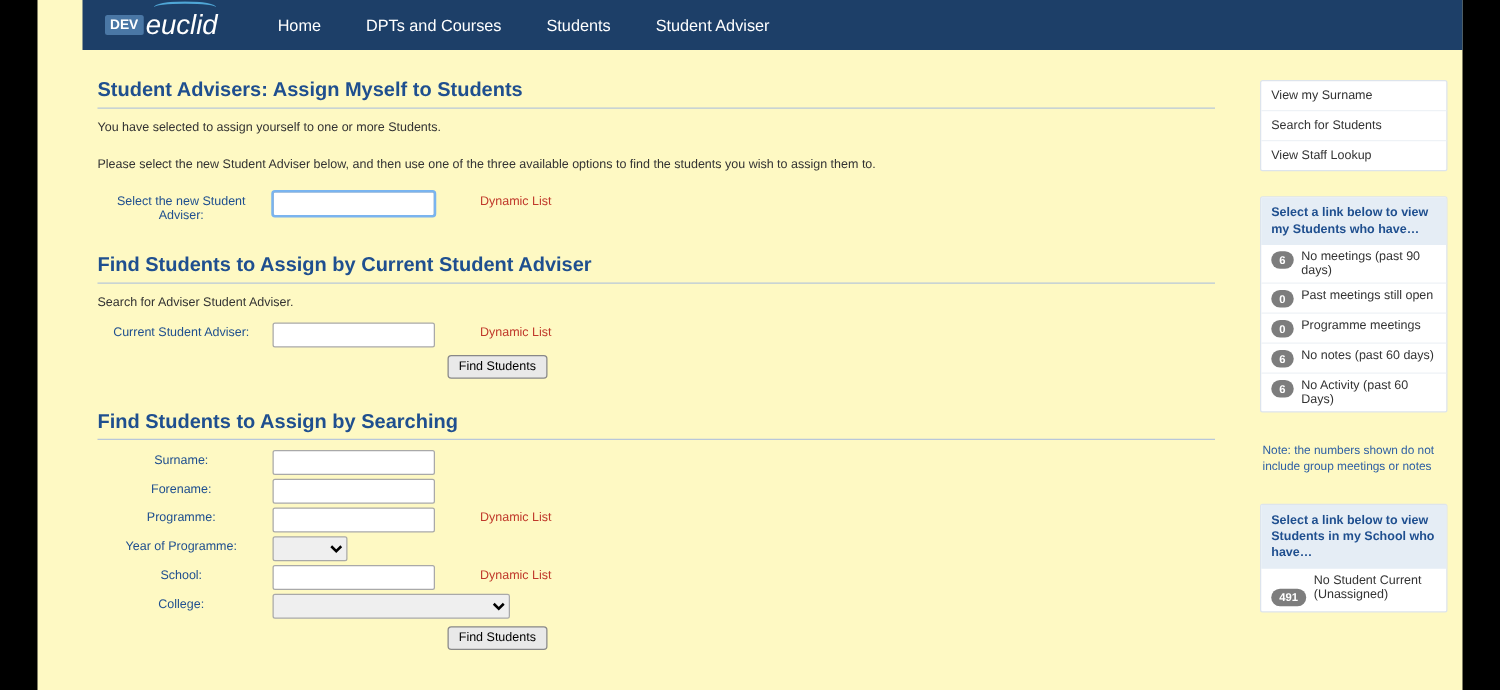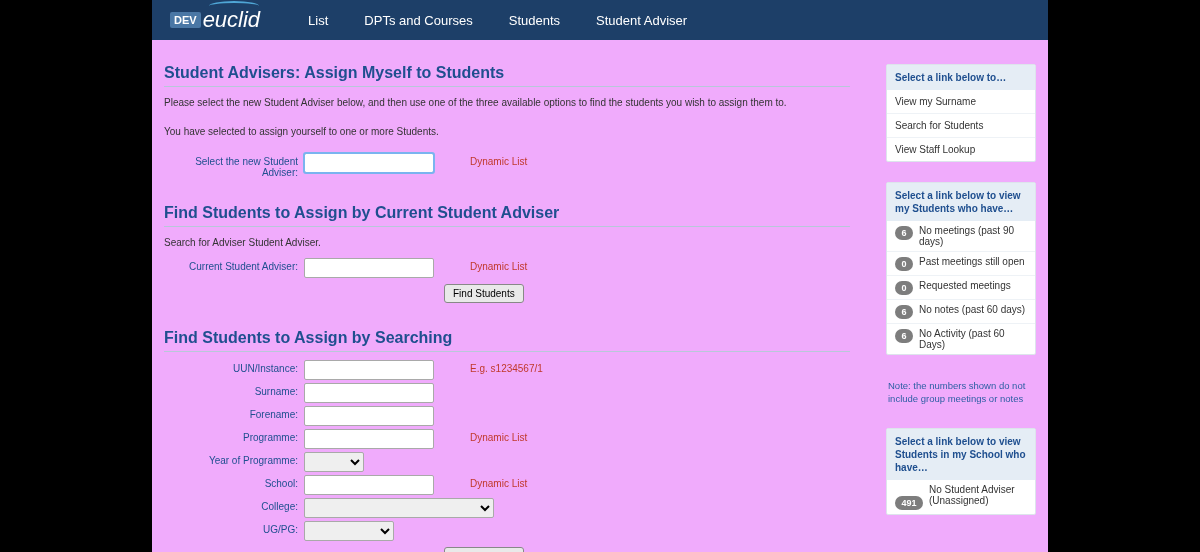--- a/index.html
+++ b/index.html
@@ -5,23 +5,24 @@
   * { box-sizing: border-box; margin: 0; padding: 0; }
   html, body { height: 100%; }
   body {
     font-family: Verdana, Arial, sans-serif;
     font-size: 11px;
     background: #000;
     display: flex;
     justify-content: center;
   }
   .viewport {
-    width: 896px;
-    background: #f0abfc;
+    width: 1140px;
+    background: #fef9c3;
     flex-shrink: 0;
+    padding-left: 36px;
   }
   .topbar {
     background: #1d3f68;
     height: 40px;
     display: flex;
     align-items: center;
     padding-left: 18px;
     color: #fff;
   }
   .logo {
@@ -90,21 +91,21 @@
   }
   .formrow {
     display: flex;
     align-items: flex-start;
     margin-bottom: 3px;
   }
   .formrow label {
     width: 140px;
     font-size: 10px;
     color: #1f4f8f;
-    text-align: right;
+    text-align: center;
     padding-right: 6px;
     padding-top: 3px;
   }
   .formrow .ctl {
     width: 150px;
   }
   .formrow input[type="text"],
   .formrow select {
     width: 130px;
     height: 20px;
@@ -200,33 +201,33 @@
 <div class="viewport">
 
   <div class="topbar">
     <div class="logo">
       <span class="logo-dev">DEV</span>
       <span class="logo-euclid">
         <span class="logo-swoosh"></span>
         <span>euclid</span>
       </span>
     </div>
-    <a class="navlink">List</a>
+    <a class="navlink">Home</a>
     <a class="navlink">DPTs and Courses</a>
     <a class="navlink">Students</a>
     <a class="navlink">Student Adviser</a>
   </div>
 
   <div class="content-wrap">
     <div class="main">
 
       <div class="block">
         <h2 class="sect">Student Advisers: Assign Myself to Students</h2>
+        <p class="plain">You have selected to assign yourself to one or more Students.</p>
         <p class="plain">Please select the new Student Adviser below, and then use one of the three available options to find the students you wish to assign them to.</p>
-        <p class="plain">You have selected to assign yourself to one or more Students.</p>
 
         <div class="formrow">
           <label>Select the new Student Adviser:</label>
           <div class="ctl">
             <input type="text" class="focused" style="">
           </div>
           <span class="hint">Dynamic List</span>
         </div>
       </div>
 
@@ -241,25 +242,20 @@
           <span class="hint">Dynamic List</span>
         </div>
         <div class="centered-btn">
           <button class="btn">Find Students</button>
         </div>
       </div>
 
       <div class="block">
         <h2 class="sect">Find Students to Assign by Searching</h2>
         <div class="formrow">
-          <label>UUN/Instance:</label>
-          <div class="ctl"><input type="text" style=""></div>
-          <span class="hint">E.g. s1234567/1</span>
-        </div>
-        <div class="formrow">
           <label>Surname:</label>
           <div class="ctl"><input type="text" style=""></div>
         </div>
         <div class="formrow">
           <label>Forename:</label>
           <div class="ctl"><input type="text" style=""></div>
         </div>
         <div class="formrow">
           <label>Programme:</label>
           <div class="ctl"><input type="text" style=""></div>
@@ -271,68 +267,63 @@
         </div>
         <div class="formrow">
           <label>School:</label>
           <div class="ctl"><input type="text" style=""></div>
           <span class="hint">Dynamic List</span>
         </div>
         <div class="formrow">
           <label>College:</label>
           <div class="ctl"><select style="width:190px"><option></option></select></div>
         </div>
-        <div class="formrow">
-          <label>UG/PG:</label>
-          <div class="ctl"><select style="width:90px"><option></option></select></div>
-        </div>
         <div class="centered-btn">
           <button class="btn">Find Students</button>
         </div>
       </div>
 
     </div>
 
     <div class="side">
 
       <div class="side-panel">
-        <div class="side-head">Select a link below to…</div>
         <a class="side-link">View my Surname</a>
         <a class="side-link">Search for Students</a>
         <a class="side-link">View Staff Lookup</a>
       </div>
 
       <div class="side-panel">
         <div class="side-head">Select a link below to view my Students who have…</div>
         <a class="count-item">
           <span class="badge">6</span>
           <span>No meetings (past 90 days)</span>
         </a>
         <a class="count-item">
           <span class="badge">0</span>
           <span>Past meetings still open</span>
         </a>
         <a class="count-item">
           <span class="badge">0</span>
-          <span>Requested meetings</span>
+          <span>Programme meetings</span>
         </a>
         <a class="count-item">
           <span class="badge">6</span>
           <span>No notes (past 60 days)</span>
         </a>
         <a class="count-item">
           <span class="badge">6</span>
           <span>No Activity (past 60 Days)</span>
         </a>
       </div>
       <p class="side-note">Note: the numbers shown do not include group meetings or notes</p>
 
       <div class="side-panel" style="margin-top:18px">
         <div class="side-head">Select a link below to view Students in my School who have…</div>
         <a class="count-item">
           <span class="badge big">491</span>
-          <span>No Student Adviser (Unassigned)</span>
+          <span>No Student Current (Unassigned)</span>
         </a>
       </div>
 
     </div>
   </div>
 </div>
 
 </body></html>

